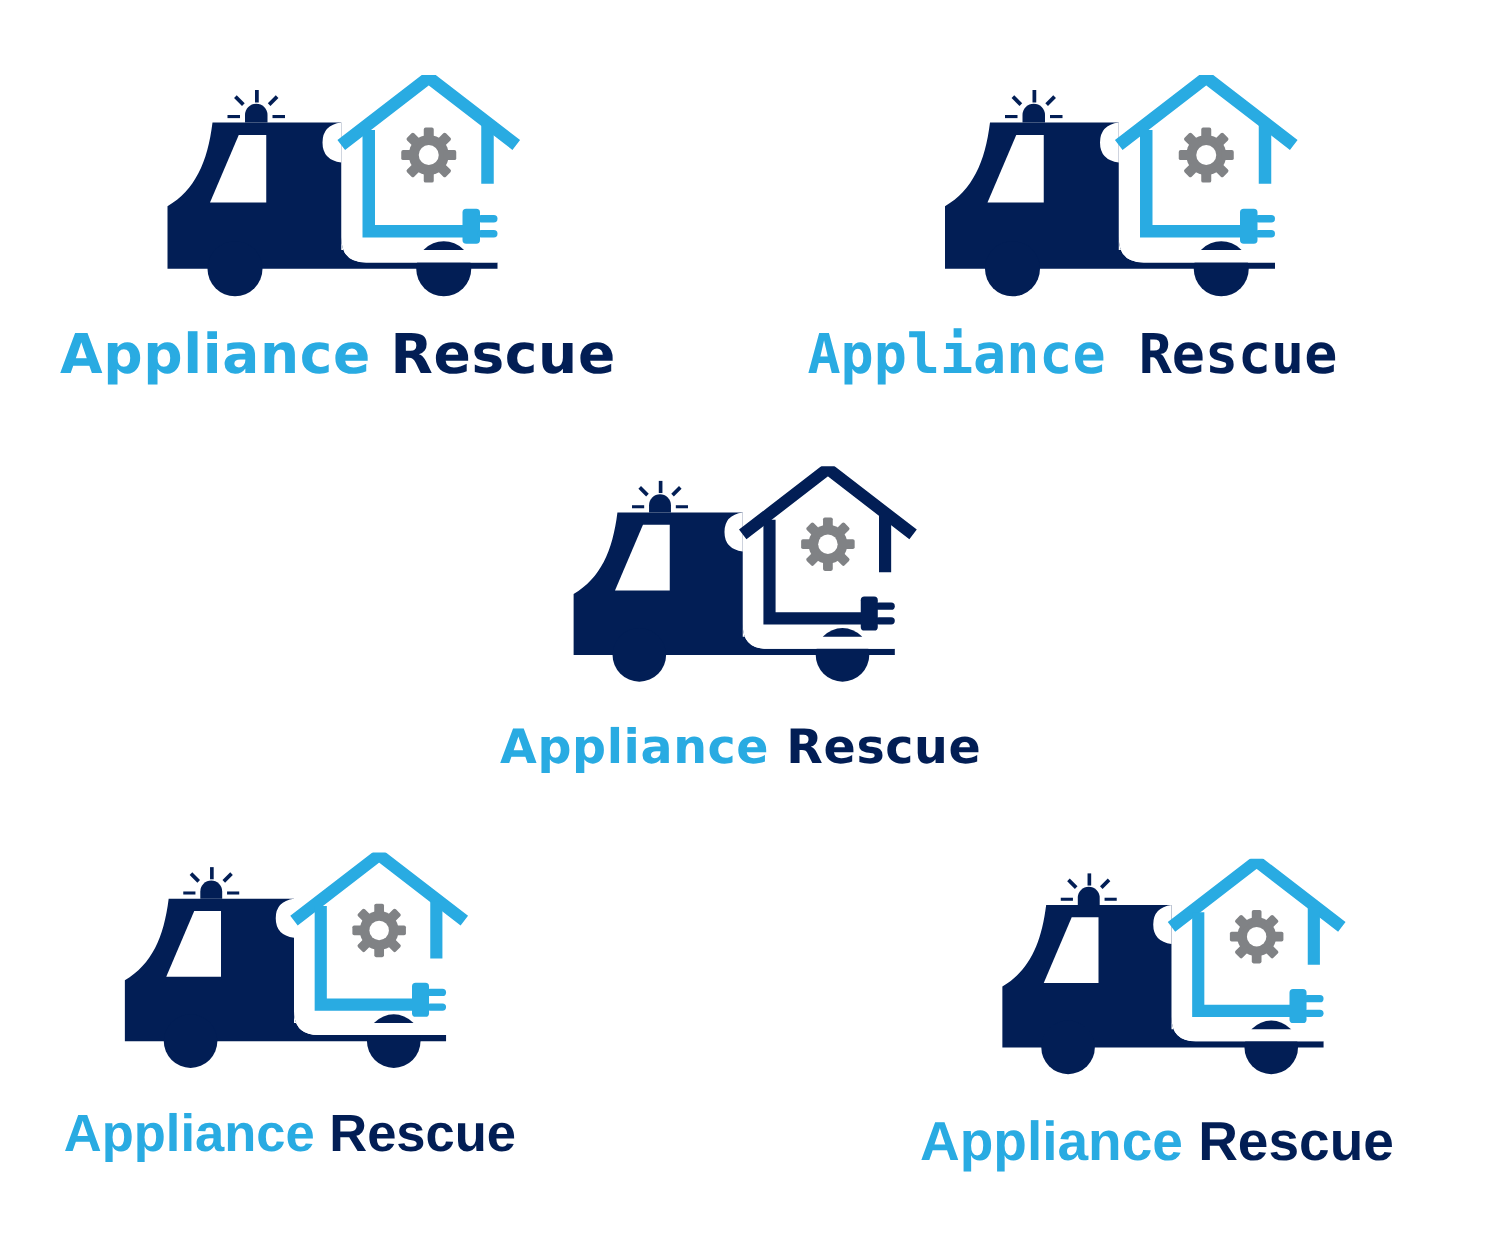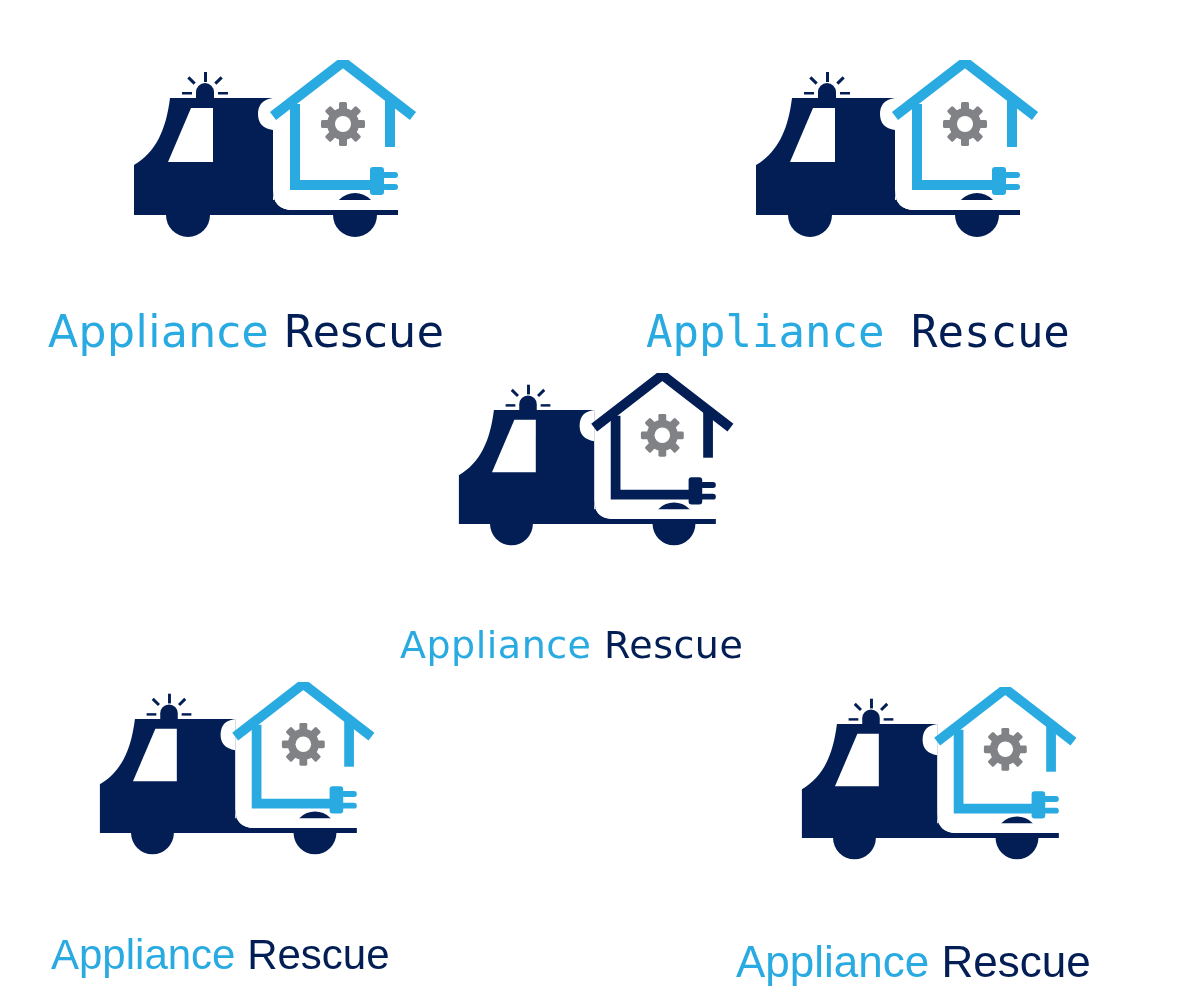--- a/index.html
+++ b/index.html
@@ -1,19 +1,19 @@
 <!DOCTYPE html>
 <html><head>
 <meta charset="utf-8">
 <style>
   html, body { margin: 0; padding: 0; background: #ffffff; }
   body { width: 1200px; height: 1000px; position: relative; overflow: hidden; }
   .logo { position: absolute; }
   .logo svg { display: block; }
-  .wordmark { position: absolute; white-space: nowrap; font-weight: normal; line-height: 1; margin-top: 48px; }
+  .wordmark { position: absolute; white-space: nowrap; font-weight: bold; line-height: 1; }
   .w1 { color: var(--c1); }
   .w2 { color: var(--c2); }
   .font-a { font-family: "DejaVu Sans", sans-serif; letter-spacing: 0.5px; }
   .font-b { font-family: "DejaVu Sans Mono", monospace; letter-spacing: 0px; }
   .font-c { font-family: "Liberation Sans", sans-serif; }
 </style>
 </head>
 <body style="--c1: #29abe2; --c2: #021e55;">
 
 <svg width="0" height="0" style="position:absolute">

